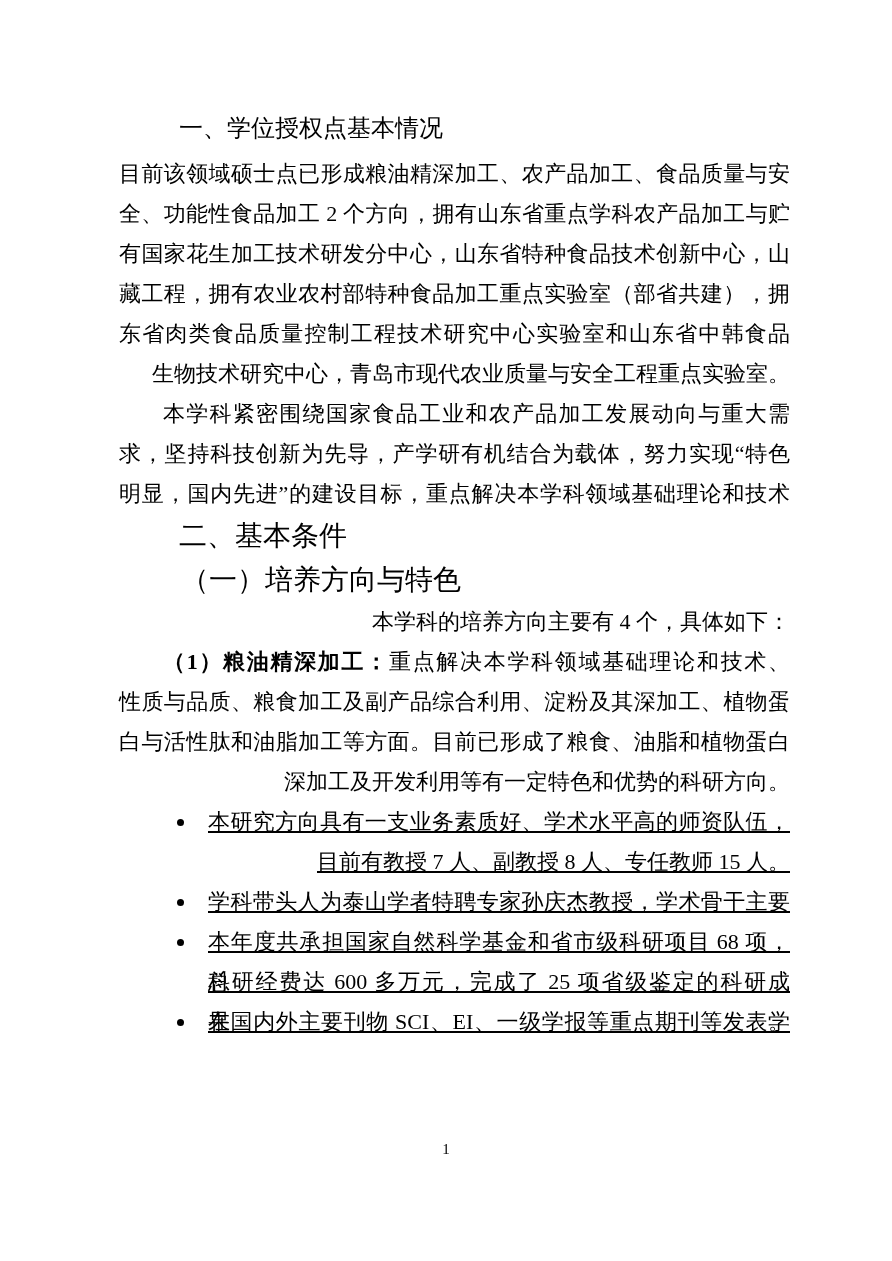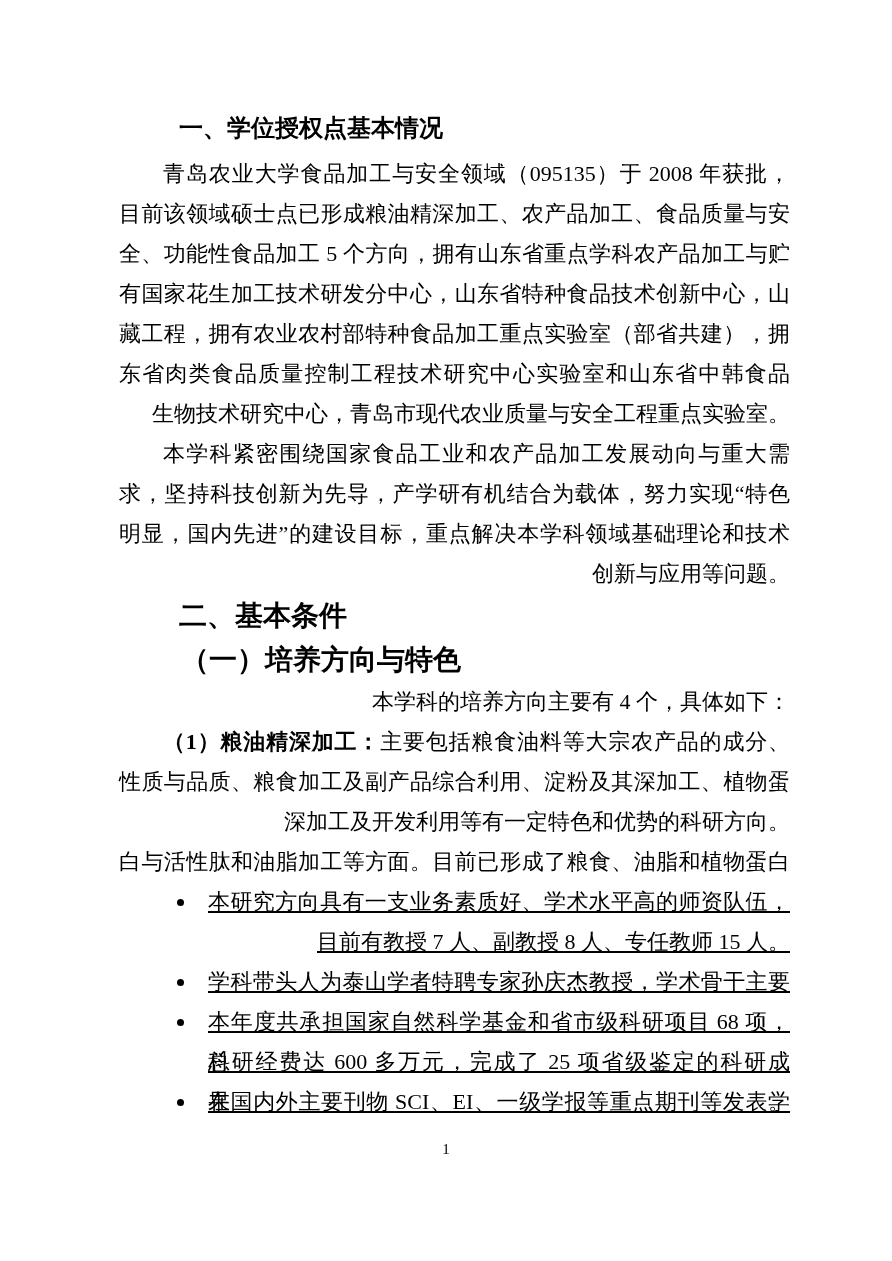--- a/index.html
+++ b/index.html
@@ -17,21 +17,21 @@
     overflow: hidden;
   }
   .content {
     position: absolute;
     left: 119px;
     top: 102px;
     width: 671px;
   }
   .h {
     font-family: "DejaVu Sans", "Liberation Sans", sans-serif;
-    font-weight: bold;
+    font-weight: normal;
     color: #000000;
   }
   .h1 {
     font-size: 24px;
     height: 52px;
     line-height: 52px;
     padding-left: 60px;
   }
   .h2 {
     font-size: 28px;
@@ -91,42 +91,40 @@
   }
 </style>
 </head>
 <body>
 
 <div class="page">
   <div class="content">
 
     <div class="h h1">一、学位授权点基本情况</div>
 
-    <div class="line jl ind">青岛农业大学食品加工与安全领域（095135）于 2008 年获批，</div>
     <div class="line jl">目前该领域硕士点已形成粮油精深加工、农产品加工、食品质量与安</div>
-    <div class="line jl">全、功能性食品加工 5 个方向，拥有山东省重点学科农产品加工与贮</div>
+    <div class="line jl">全、功能性食品加工 2 个方向，拥有山东省重点学科农产品加工与贮</div>
     <div class="line jl">有国家花生加工技术研发分中心，山东省特种食品技术创新中心，山</div>
     <div class="line jl">藏工程，拥有农业农村部特种食品加工重点实验室（部省共建），拥</div>
     <div class="line jl">东省肉类食品质量控制工程技术研究中心实验室和山东省中韩食品</div>
     <div class="line">生物技术研究中心，青岛市现代农业质量与安全工程重点实验室。</div>
 
     <div class="line jl ind">本学科紧密围绕国家食品工业和农产品加工发展动向与重大需</div>
     <div class="line jl">求，坚持科技创新为先导，产学研有机结合为载体，努力实现“特色</div>
     <div class="line jl">明显，国内先进”的建设目标，重点解决本学科领域基础理论和技术</div>
-    <div class="line">创新与应用等问题。</div>
 
     <div class="h h2">二、基本条件</div>
     <div class="h h3">（一）培养方向与特色</div>
 
     <div class="line ind">本学科的培养方向主要有 4 个，具体如下：</div>
 
-    <div class="line jl ind"><span class="bold">（1）粮油精深加工：</span><span>主要包括粮食油料等大宗农产品的成分、</span></div>
+    <div class="line jl ind"><span class="bold">（1）粮油精深加工：</span><span>重点解决本学科领域基础理论和技术、</span></div>
     <div class="line jl">性质与品质、粮食加工及副产品综合利用、淀粉及其深加工、植物蛋</div>
+    <div class="line jl">白与活性肽和油脂加工等方面。目前已形成了粮食、油脂和植物蛋白</div>
     <div class="line">深加工及开发利用等有一定特色和优势的科研方向。</div>
-    <div class="line jl">白与活性肽和油脂加工等方面。目前已形成了粮食、油脂和植物蛋白</div>
 
     <div class="line jl bullet-line"><span class="dot"></span><span>本研究方向具有一支业务素质好、学术水平高的师资队伍，</span></div>
     <div class="line bullet-line">目前有教授 7 人、副教授 8 人、专任教师 15 人。</div>
 
     <div class="line jl bullet-line"><span class="dot"></span><span>学科带头人为泰山学者特聘专家孙庆杰教授，学术骨干主要</span></div>
 
     <div class="line jl bullet-line"><span class="dot"></span><span>本年度共承担国家自然科学基金和省市级科研项目 68 项，总</span></div>
     <div class="line jl bullet-line">科研经费达 600 多万元，完成了 25 项省级鉴定的科研成果。</div>
 
     <div class="line jl bullet-line"><span class="dot"></span><span>在国内外主要刊物 SCI、EI、一级学报等重点期刊等发表学</span></div>

